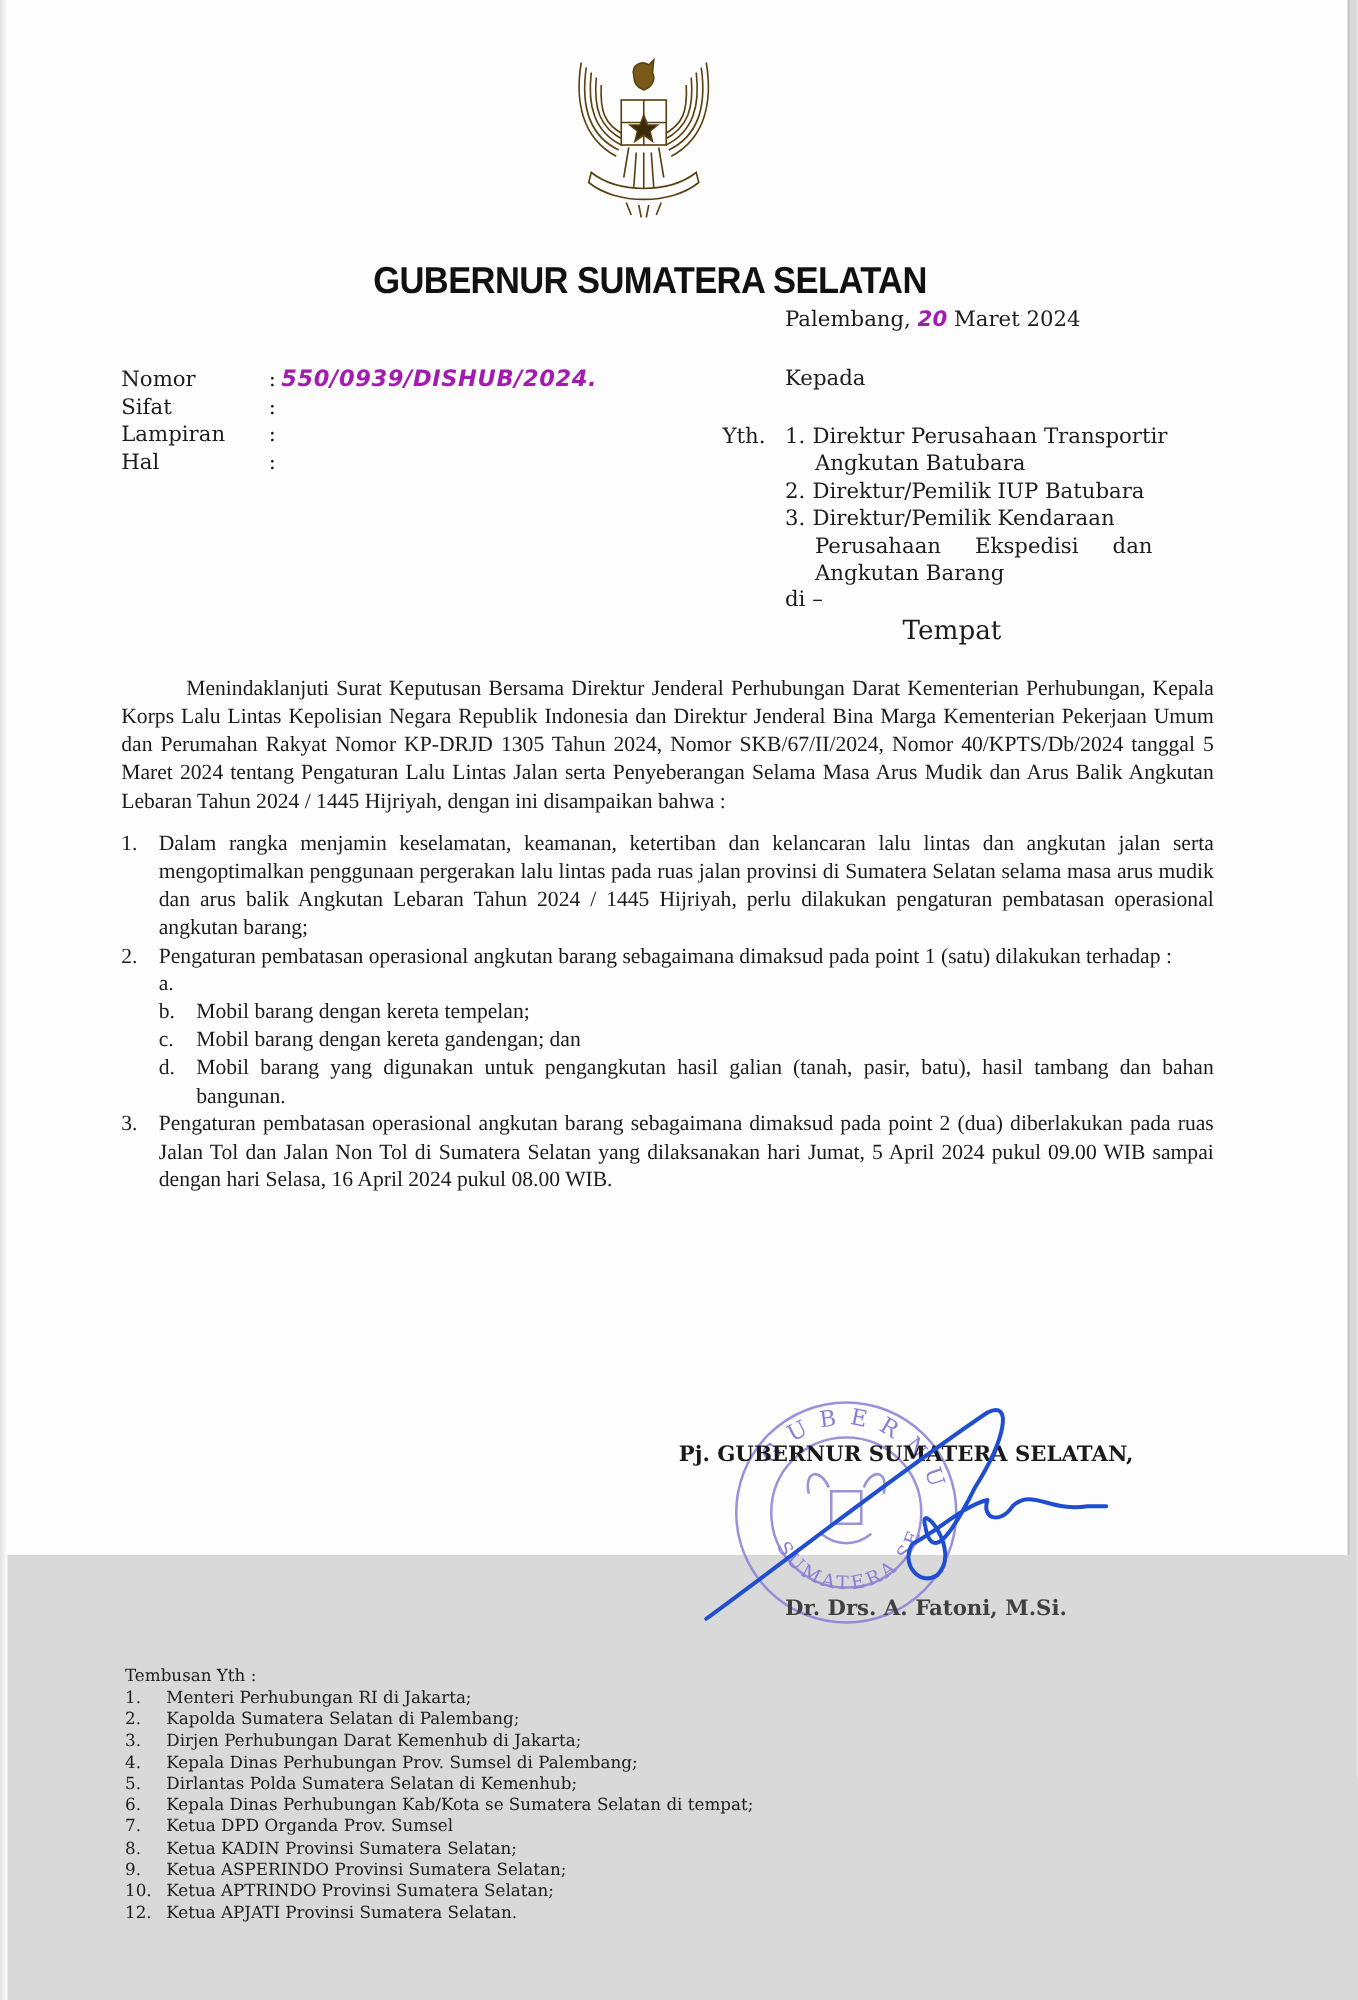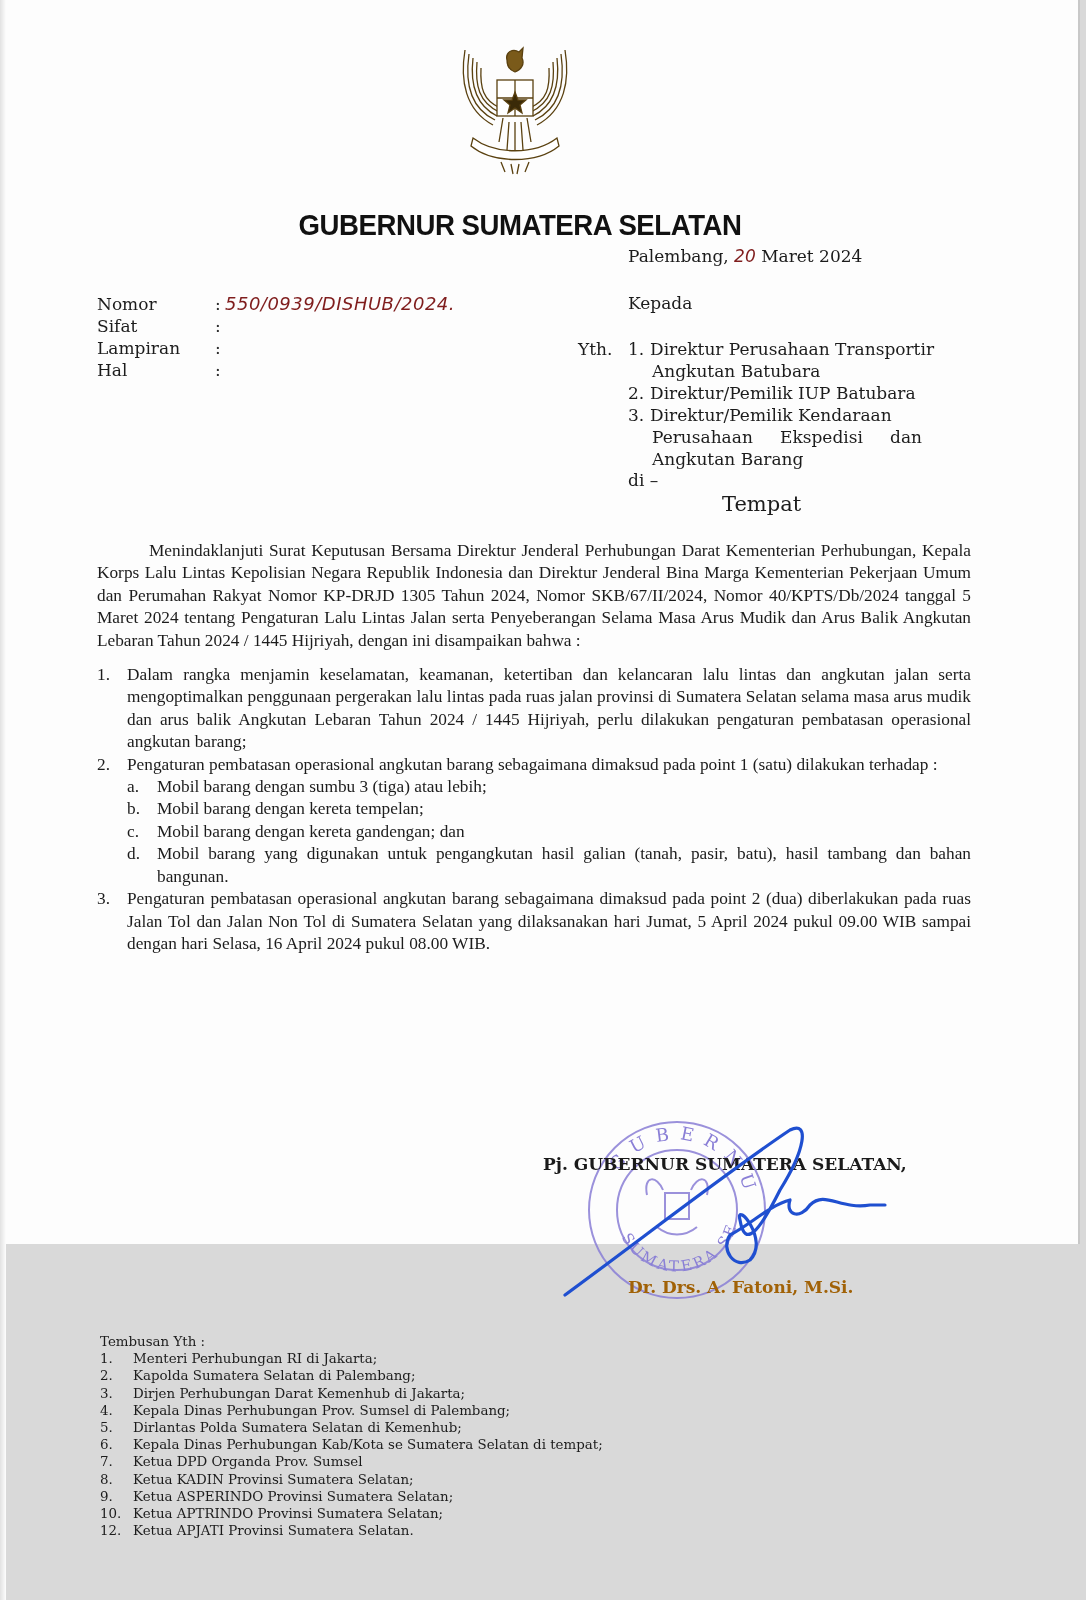--- a/index.html
+++ b/index.html
@@ -4,21 +4,21 @@
 <style>
   html,body{margin:0;padding:0;}
   body{width:1086px;height:1600px;background:#d9d9d9;position:relative;overflow:hidden;}
   .page{position:absolute;left:0;top:0;width:1078px;height:1244px;background:#fdfdfd;border-right:2px solid #c8c8c8;}
   .edge{position:absolute;left:0;top:0;width:6px;height:1600px;background:linear-gradient(to right,#e2e2e2,#fdfdfd);}
   .serif{font-family:"DejaVu Serif","Liberation Serif",serif;color:#1c1c1c;}
   .cond{font-family:"Liberation Serif","DejaVu Serif",serif;color:#1c1c1c;}
   .emblem{position:absolute;left:455px;top:30px;width:120px;height:155px;}
   .gov-title{position:absolute;left:0;width:1040px;top:208px;text-align:center;font-family:"Liberation Sans","DejaVu Sans",sans-serif;font-weight:bold;font-size:30px;letter-spacing:-0.5px;color:#111;transform:scaleX(0.92);}
   .date{position:absolute;left:628px;top:246px;font-size:17px;}
-  .hand{font-family:"DejaVu Sans",sans-serif;font-style:italic;font-weight:400;color:#7f1d1d;}
+  .hand{font-family:"DejaVu Sans",sans-serif;font-style:italic;font-weight:700;color:#a21caf;}
   .meta{position:absolute;left:97px;top:293px;font-size:17px;line-height:22px;}
   .meta .row{display:flex;}
   .meta .lbl{width:118px;}
   .meta .colon{width:18px;}
   .hal-val{width:266px;text-align:justify;text-align-last:left;}
   .kepada{position:absolute;left:628px;top:293px;font-size:17px;}
   .yth{position:absolute;left:578px;top:338px;font-size:17px;line-height:22px;width:400px;}
   .yth .r{display:flex;}
   .yth .pre{width:50px;}
   .yth .num{width:22px;}
@@ -30,21 +30,21 @@
   .indent1{text-indent:52px;}
   ol.pts{list-style:none;margin:12px 0 0 0;padding:0;}
   ol.pts>li{display:flex;}
   ol.pts .n{width:30px;flex:none;}
   ol.pts .t{flex:1;text-align:justify;}
   ol.sub{list-style:none;margin:0;padding:0;}
   ol.sub>li{display:flex;}
   ol.sub .n{width:30px;flex:none;}
   .closing{margin-top:14px;}
   .sig-title{position:absolute;left:543px;top:1154px;font-family:"DejaVu Serif",serif;font-weight:bold;font-size:17px;color:#1a1a1a;}
-  .sig-name{position:absolute;left:628px;top:1277px;font-family:"DejaVu Serif",serif;font-weight:bold;font-size:17px;color:#a16207;}
+  .sig-name{position:absolute;left:628px;top:1277px;font-family:"DejaVu Serif",serif;font-weight:bold;font-size:17px;color:#404040;}
   .stamp{position:absolute;left:577px;top:1115px;width:200px;height:190px;}
   .sign{position:absolute;left:540px;top:1110px;width:380px;height:200px;}
   .cc{position:absolute;left:100px;top:1333px;font-size:13.4px;line-height:17.2px;font-family:"DejaVu Serif",serif;color:#1c1c1c;}
   .cc .hd{margin-bottom:0;}
   .cc .it{display:flex;}
   .cc .it .n{width:33px;}
 </style>
 </head>
 <body>
 
@@ -142,21 +142,20 @@
         <span class="n">1.</span>
         <span class="t">Dalam rangka menjamin keselamatan, keamanan, ketertiban dan kelancaran lalu lintas dan angkutan jalan serta mengoptimalkan penggunaan pergerakan lalu lintas pada ruas jalan provinsi di Sumatera Selatan selama masa arus mudik dan arus balik Angkutan Lebaran Tahun 2024 / 1445 Hijriyah, perlu dilakukan pengaturan pembatasan operasional angkutan barang;</span>
       </li>
       <li>
         <span class="n">2.</span>
         <div class="t">
           <div>Pengaturan pembatasan operasional angkutan barang sebagaimana dimaksud pada point 1 (satu) dilakukan terhadap :</div>
           <ol class="sub">
             <li>
                 <span class="n">a.</span>
-                <span>Mobil barang dengan sumbu 3 (tiga) atau lebih;</span>
               </li>
             <li>
                 <span class="n">b.</span>
                 <span>Mobil barang dengan kereta tempelan;</span>
               </li>
             <li>
                 <span class="n">c.</span>
                 <span>Mobil barang dengan kereta gandengan; dan</span>
               </li>
             <li>

